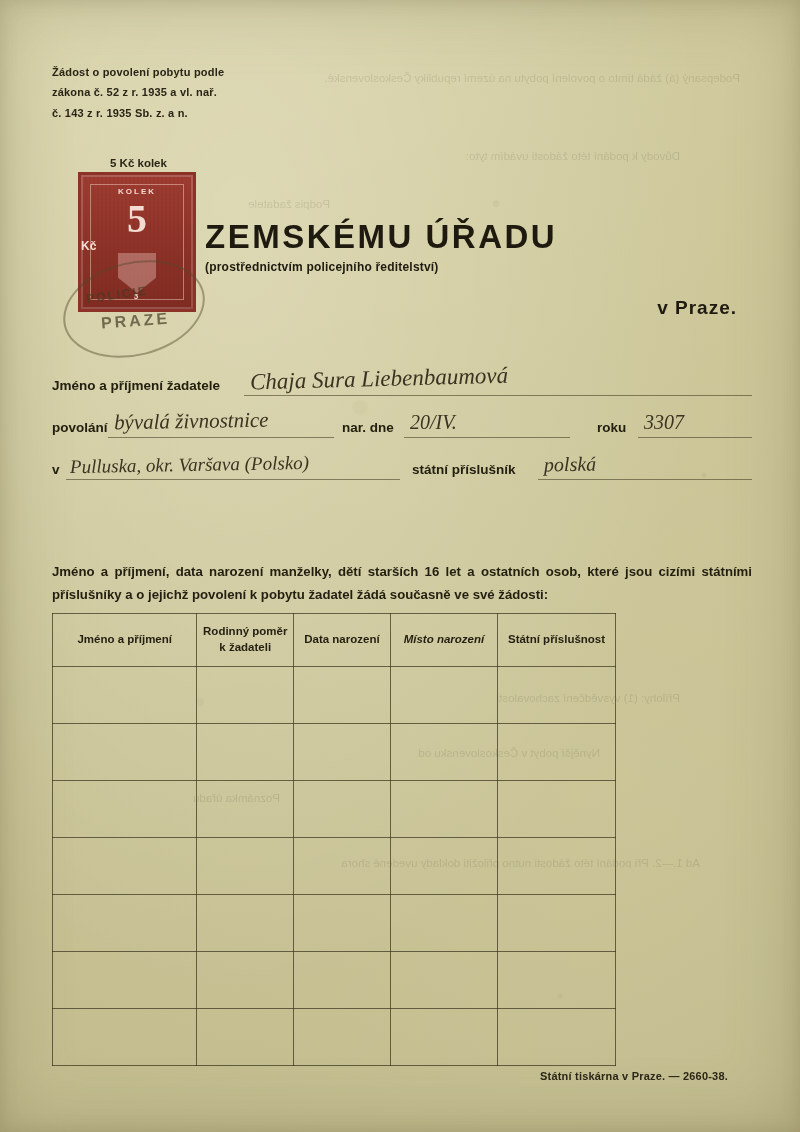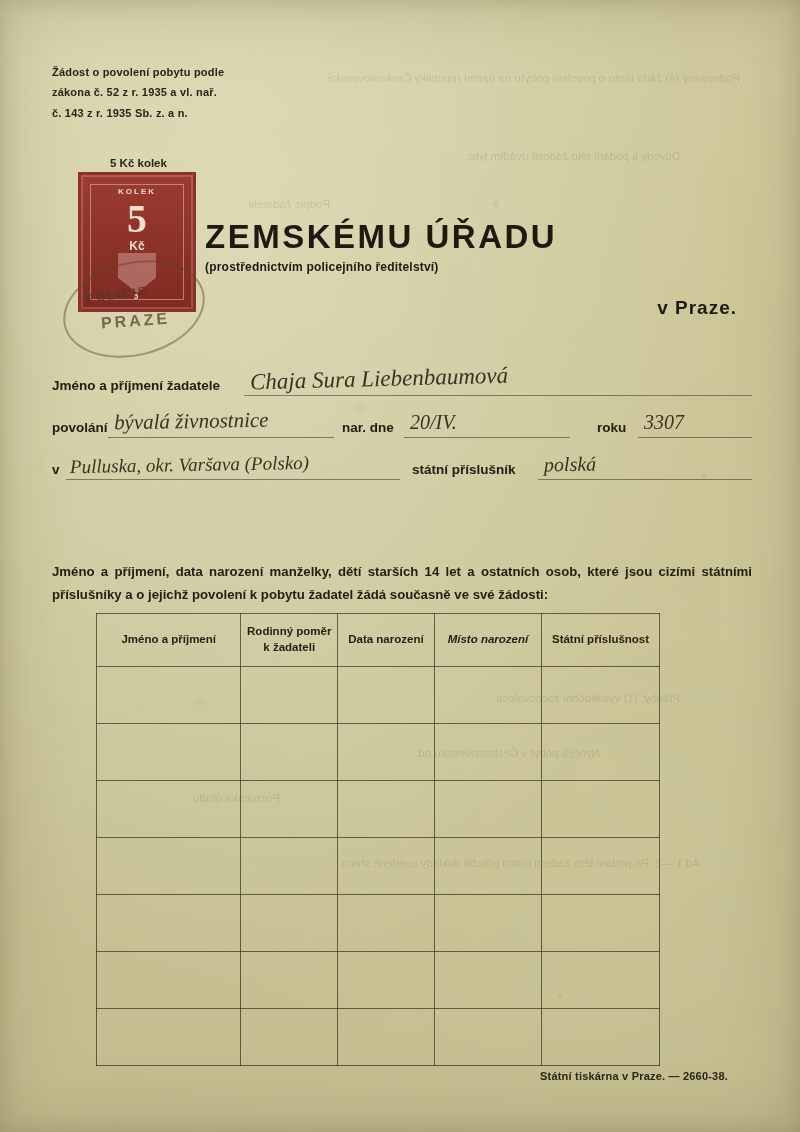--- a/index.html
+++ b/index.html
@@ -115,21 +115,20 @@
     text-align: center;
     font-size: 40px;
     font-weight: 700;
     color: #f3dcd2;
     line-height: 1;
     font-family: "Liberation Serif", serif;
   }
   .stamp-kc {
     position: absolute;
     top: 64px; left: 0; right: 0;
-    text-align: center;
     font-size: 12px;
     font-weight: 700;
     color: #f3dcd2;
   }
   .stamp-crest {
     position: absolute;
     left: 50%;
     transform: translateX(-50%);
     top: 78px;
     width: 38px;
@@ -238,21 +237,20 @@
   }
 
   
   table.grid {
     position: absolute;
     left: 52px;
     top: 613px;
     width: 564px;
     border-collapse: collapse;
     table-layout: fixed;
-    margin-left: 44px;
   }
   table.grid th, table.grid td {
     border: 1px solid rgba(55,48,26,0.7);
     font-size: 11.5px;
     font-weight: 700;
     color: #241f10;
     text-align: center;
     vertical-align: middle;
     line-height: 1.35;
   }
@@ -346,21 +344,21 @@
         <span class="hw" style="left:18px; bottom:10px; font-size:19px; transform:rotate(-1deg);">Pulluska, okr. Varšava (Polsko)</span>
 
         <span class="lbl" style="left:360px;">státní příslušník</span>
         <span class="rule" style="left:486px; right:0;"></span>
         <span class="hw" style="left:492px; bottom:10px; font-size:20px; transform:rotate(-1deg);">polská</span>
       </div>
 
 
     </div>
 
-    <div class="para">Jméno a příjmení, data narození manželky, dětí starších 14 let a ostatních osob, které jsou cizími státními příslušníky a o jejichž povolení k pobytu žadatel žádá současně ve své žádosti:</div>
+    <div class="para">Jméno a příjmení, data narození manželky, dětí starších 16 let a ostatních osob, které jsou cizími státními příslušníky a o jejichž povolení k pobytu žadatel žádá současně ve své žádosti:</div>
 
     <table class="grid">
       <thead>
         <tr>
           <th style="width:26%; white-space:pre-line;">Jméno a příjmení</th>
           <th style="width:17%; white-space:pre-line;">Rodinný poměr
 k žadateli</th>
           <th style="width:17%; white-space:pre-line;">Data narození</th>
           <th style="width:19%; white-space:pre-line;font-style:italic;">Místo narození</th>
           <th style="width:21%; white-space:pre-line;">Státní příslušnost</th>

